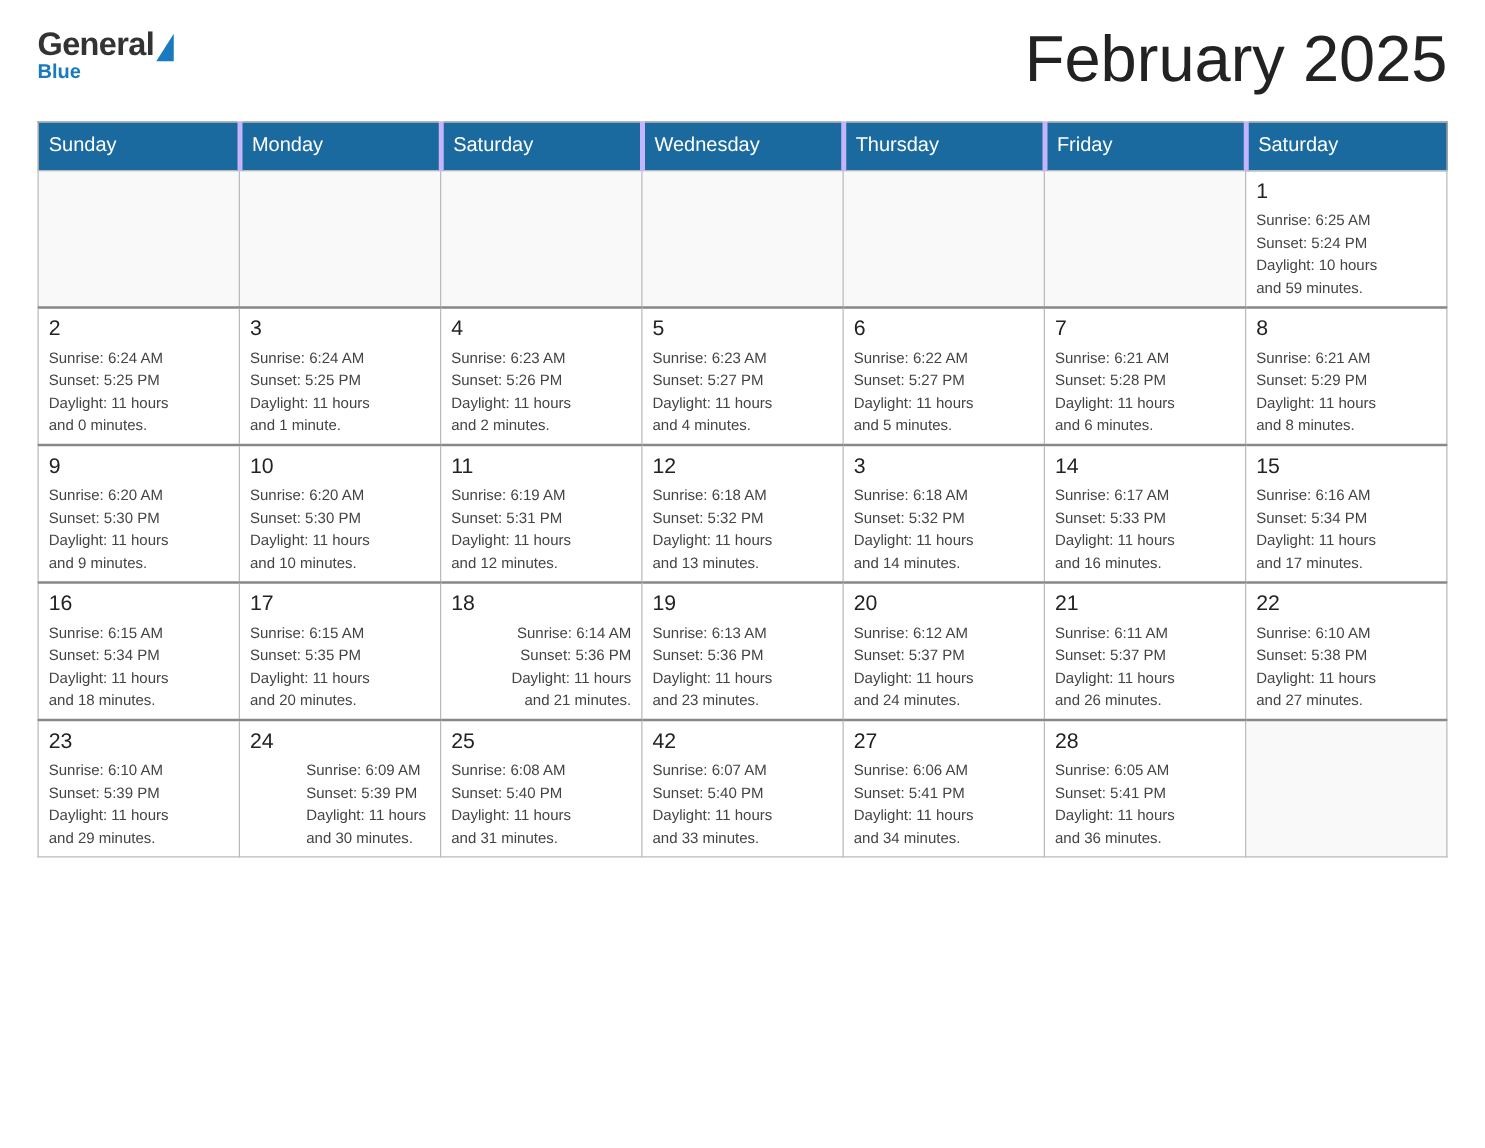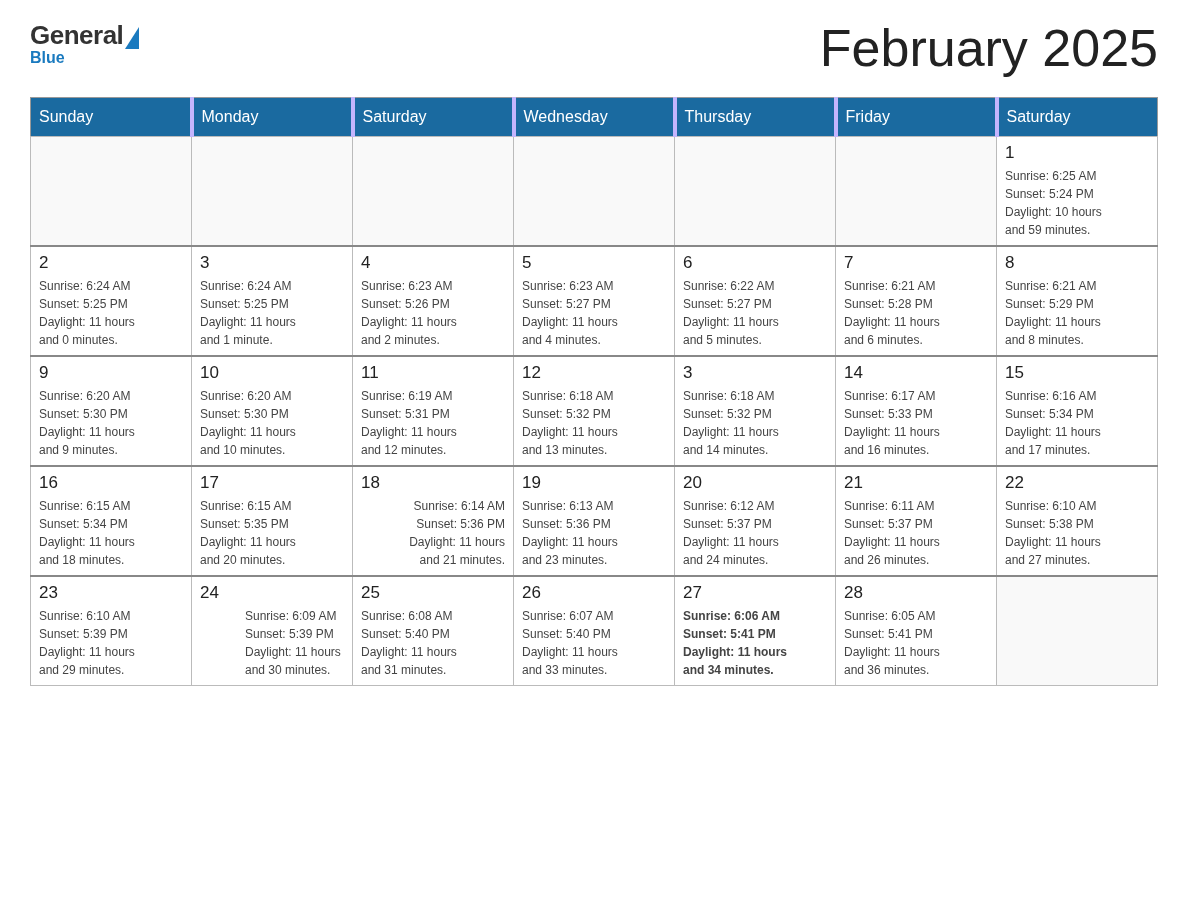--- a/index.html
+++ b/index.html
@@ -320,29 +320,29 @@
 and 30 minutes.</div>
         </td>
         <td>
           <span class="day-number">25</span>
           <div class="day-info" style="white-space: pre-line;">Sunrise: 6:08 AM
 Sunset: 5:40 PM
 Daylight: 11 hours
 and 31 minutes.</div>
         </td>
         <td>
-          <span class="day-number">26</span>
+          <span class="day-number">42</span>
           <div class="day-info" style="white-space: pre-line;">Sunrise: 6:07 AM
 Sunset: 5:40 PM
 Daylight: 11 hours
 and 33 minutes.</div>
         </td>
         <td>
           <span class="day-number">27</span>
-          <div class="day-info" style="white-space: pre-line; font-weight: bold;">Sunrise: 6:06 AM
+          <div class="day-info" style="white-space: pre-line;">Sunrise: 6:06 AM
 Sunset: 5:41 PM
 Daylight: 11 hours
 and 34 minutes.</div>
         </td>
         <td>
           <span class="day-number">28</span>
           <div class="day-info" style="white-space: pre-line;">Sunrise: 6:05 AM
 Sunset: 5:41 PM
 Daylight: 11 hours
 and 36 minutes.</div>

